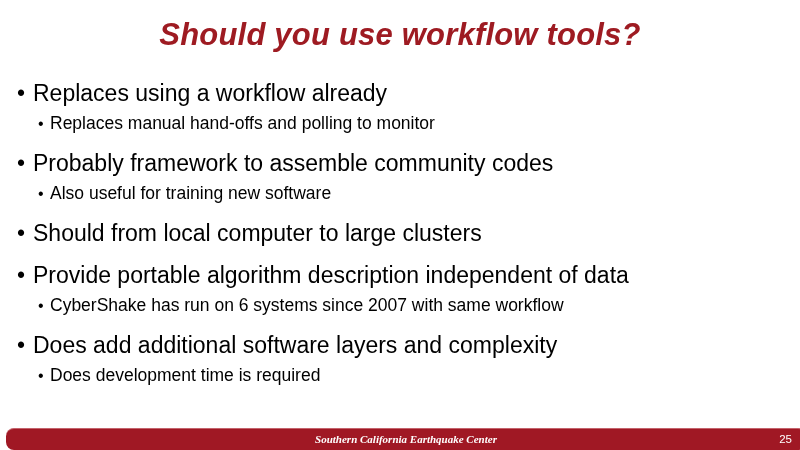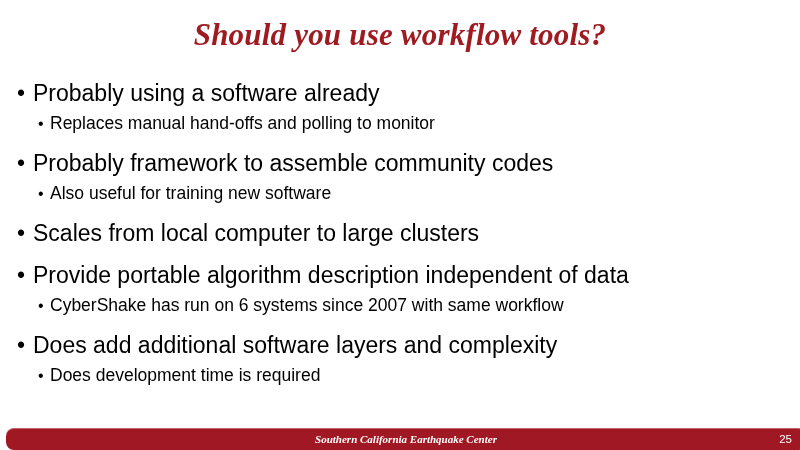--- a/index.html
+++ b/index.html
@@ -16,21 +16,21 @@
     font-family: "Liberation Sans", sans-serif;
   }
 
   
   #slide-title {
     position: absolute;
     top: 17px;
     left: 0;
     width: 800px;
     text-align: center;
-    font-family: Liberation Serif, serif;
+    font-family: Liberation Sans, sans-serif;
     font-weight: bold;
     font-style: italic;
     font-size: 31px;
     line-height: 36px;
     color: #9E1B22;
     letter-spacing: 0.2px;
     white-space: nowrap;
   }
 
   
@@ -122,21 +122,21 @@
 
 <div id="slide">
 
   <div id="slide-title">Should you use workflow tools?</div>
 
   <div id="bullet-list">
 
     <div class="group">
       <div class="bullet-row level-1">
         <span class="bullet-mark">•</span>
-        <span class="bullet-text">Probably using a software already</span>
+        <span class="bullet-text">Replaces using a workflow already</span>
       </div>
       <div class="bullet-row level-2">
         <span class="bullet-mark">•</span>
         <span class="bullet-text">Replaces manual hand-offs and polling to monitor</span>
       </div>
     </div>
 
     <div class="group">
       <div class="bullet-row level-1">
         <span class="bullet-mark">•</span>
@@ -144,21 +144,21 @@
       </div>
       <div class="bullet-row level-2">
         <span class="bullet-mark">•</span>
         <span class="bullet-text">Also useful for training new software</span>
       </div>
     </div>
 
     <div class="group no-sub">
       <div class="bullet-row level-1">
         <span class="bullet-mark">•</span>
-        <span class="bullet-text">Scales from local computer to large clusters</span>
+        <span class="bullet-text">Should from local computer to large clusters</span>
       </div>
     </div>
 
     <div class="group">
       <div class="bullet-row level-1">
         <span class="bullet-mark">•</span>
         <span class="bullet-text">Provide portable algorithm description independent of data</span>
       </div>
       <div class="bullet-row level-2">
         <span class="bullet-mark">•</span>

